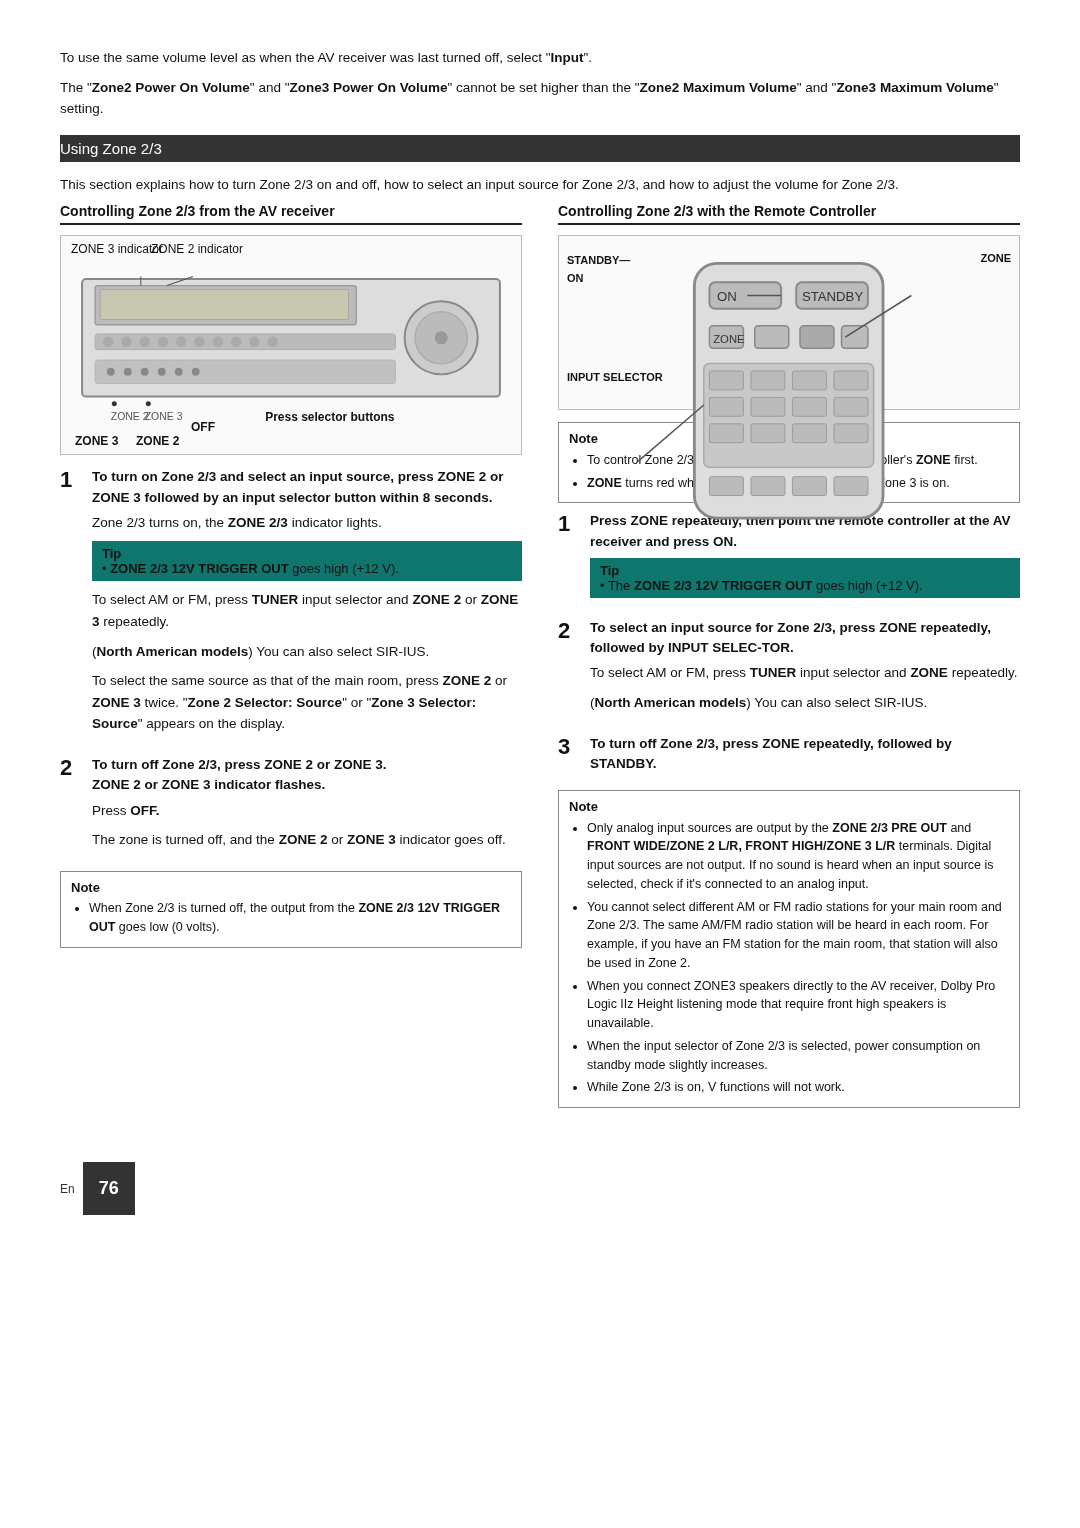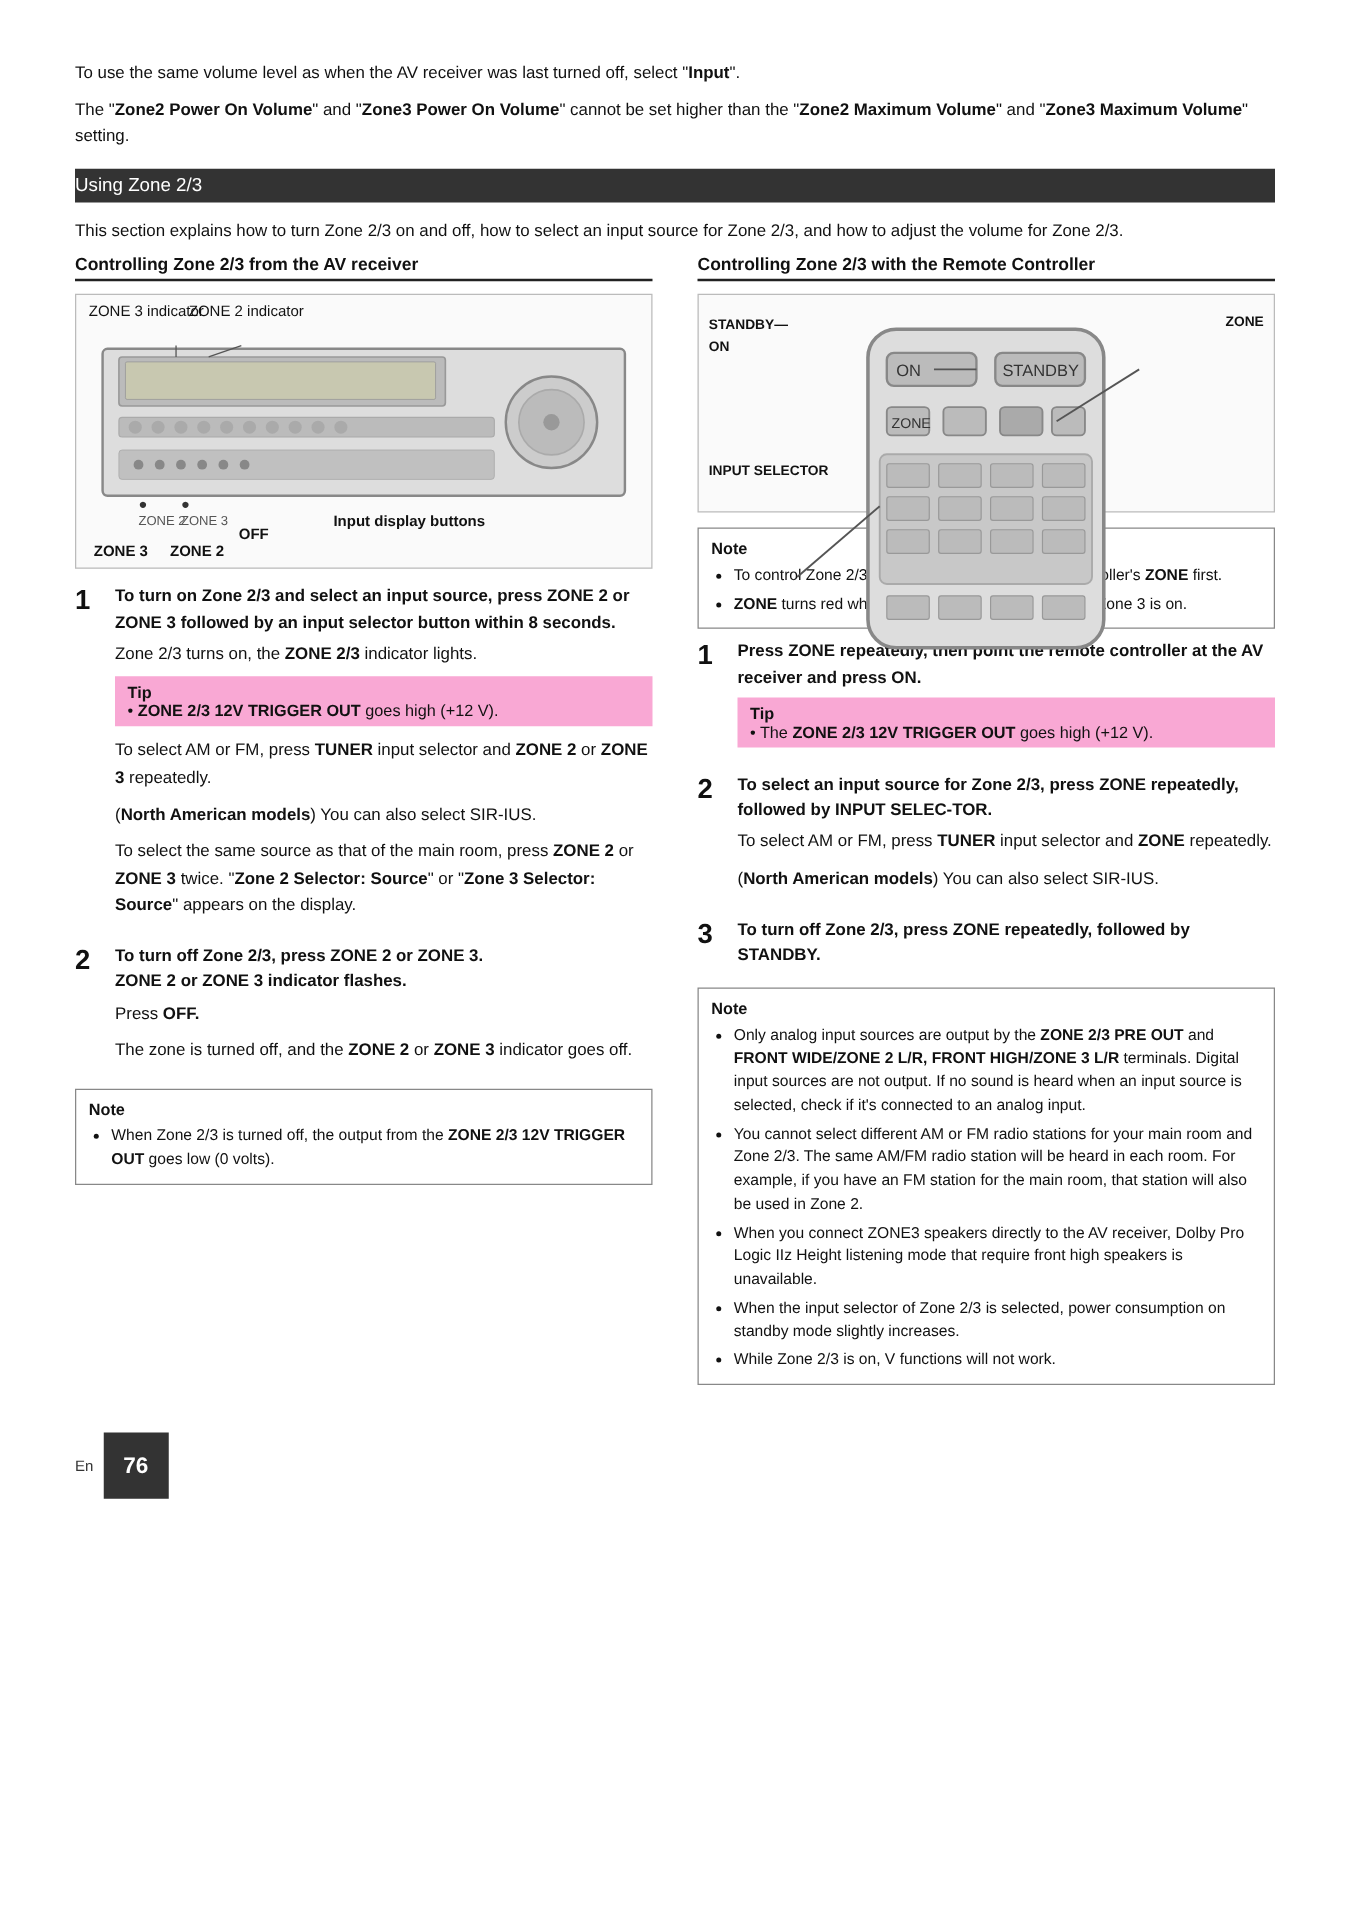--- a/index.html
+++ b/index.html
@@ -69,21 +69,21 @@
     .step-content {
       flex: 1;
     }
     .step-title {
       font-size: 13.5px;
       font-weight: bold;
       line-height: 1.5;
       margin-bottom: 4px;
     }
     .tip-box {
-      background: #f9a8d4;
+      background: #0f766e;
       border: none;
       padding: 5px 10px;
       margin: 6px 0 8px 0;
       font-size: 13px;
     }
     .tip-label {
       font-weight: bold;
       font-size: 13px;
     }
     .note-box {
@@ -115,20 +115,21 @@
     }
     .footer-area {
       display: flex;
       align-items: flex-end;
       margin-top: 30px;
     }
     .page-num-area {
       display: flex;
       align-items: center;
       gap: 8px;
+      margin-top: 16px;
     }
     .en-label {
       font-size: 12px;
       color: #333;
     }
     .page-num-box {
       background: #333;
       color: #fff;
       font-size: 18px;
       font-weight: bold;
@@ -201,21 +202,21 @@
 
         <text x="32" y="108" font-size="9" font-weight="bold" fill="#333">●</text>
         <text x="32" y="118" font-size="8" fill="#555">ZONE 2</text>
         <text x="58" y="108" font-size="9" font-weight="bold" fill="#333">●</text>
         <text x="58" y="118" font-size="8" fill="#555">ZONE 3</text>
 
         <line x1="55" y1="8" x2="55" y2="15" stroke="#555" stroke-width="0.8"></line>
         <line x1="95" y1="8" x2="75" y2="15" stroke="#555" stroke-width="0.8"></line>
       </svg>
       
-      <div style="font-size:12px; font-weight:bold; position:absolute; bottom:30px; left:50%; transform:translateX(-20%);">Input display buttons</div>
+      <div style="font-size:12px; font-weight:bold; position:absolute; bottom:30px; left:50%; transform:translateX(-20%);">Press selector buttons</div>
       
       <div style="position:absolute; bottom:6px; left:14px; font-size:12px; font-weight:bold;">ZONE 3</div>
       <div style="position:absolute; bottom:6px; left:75px; font-size:12px; font-weight:bold;">ZONE 2</div>
       <div style="position:absolute; bottom:20px; left:130px; font-size:12px; font-weight:bold;">OFF</div>
     </div>
 
     <div class="step-block">
       <div class="step-num">1</div>
       <div class="step-content">
         <div class="step-title">

